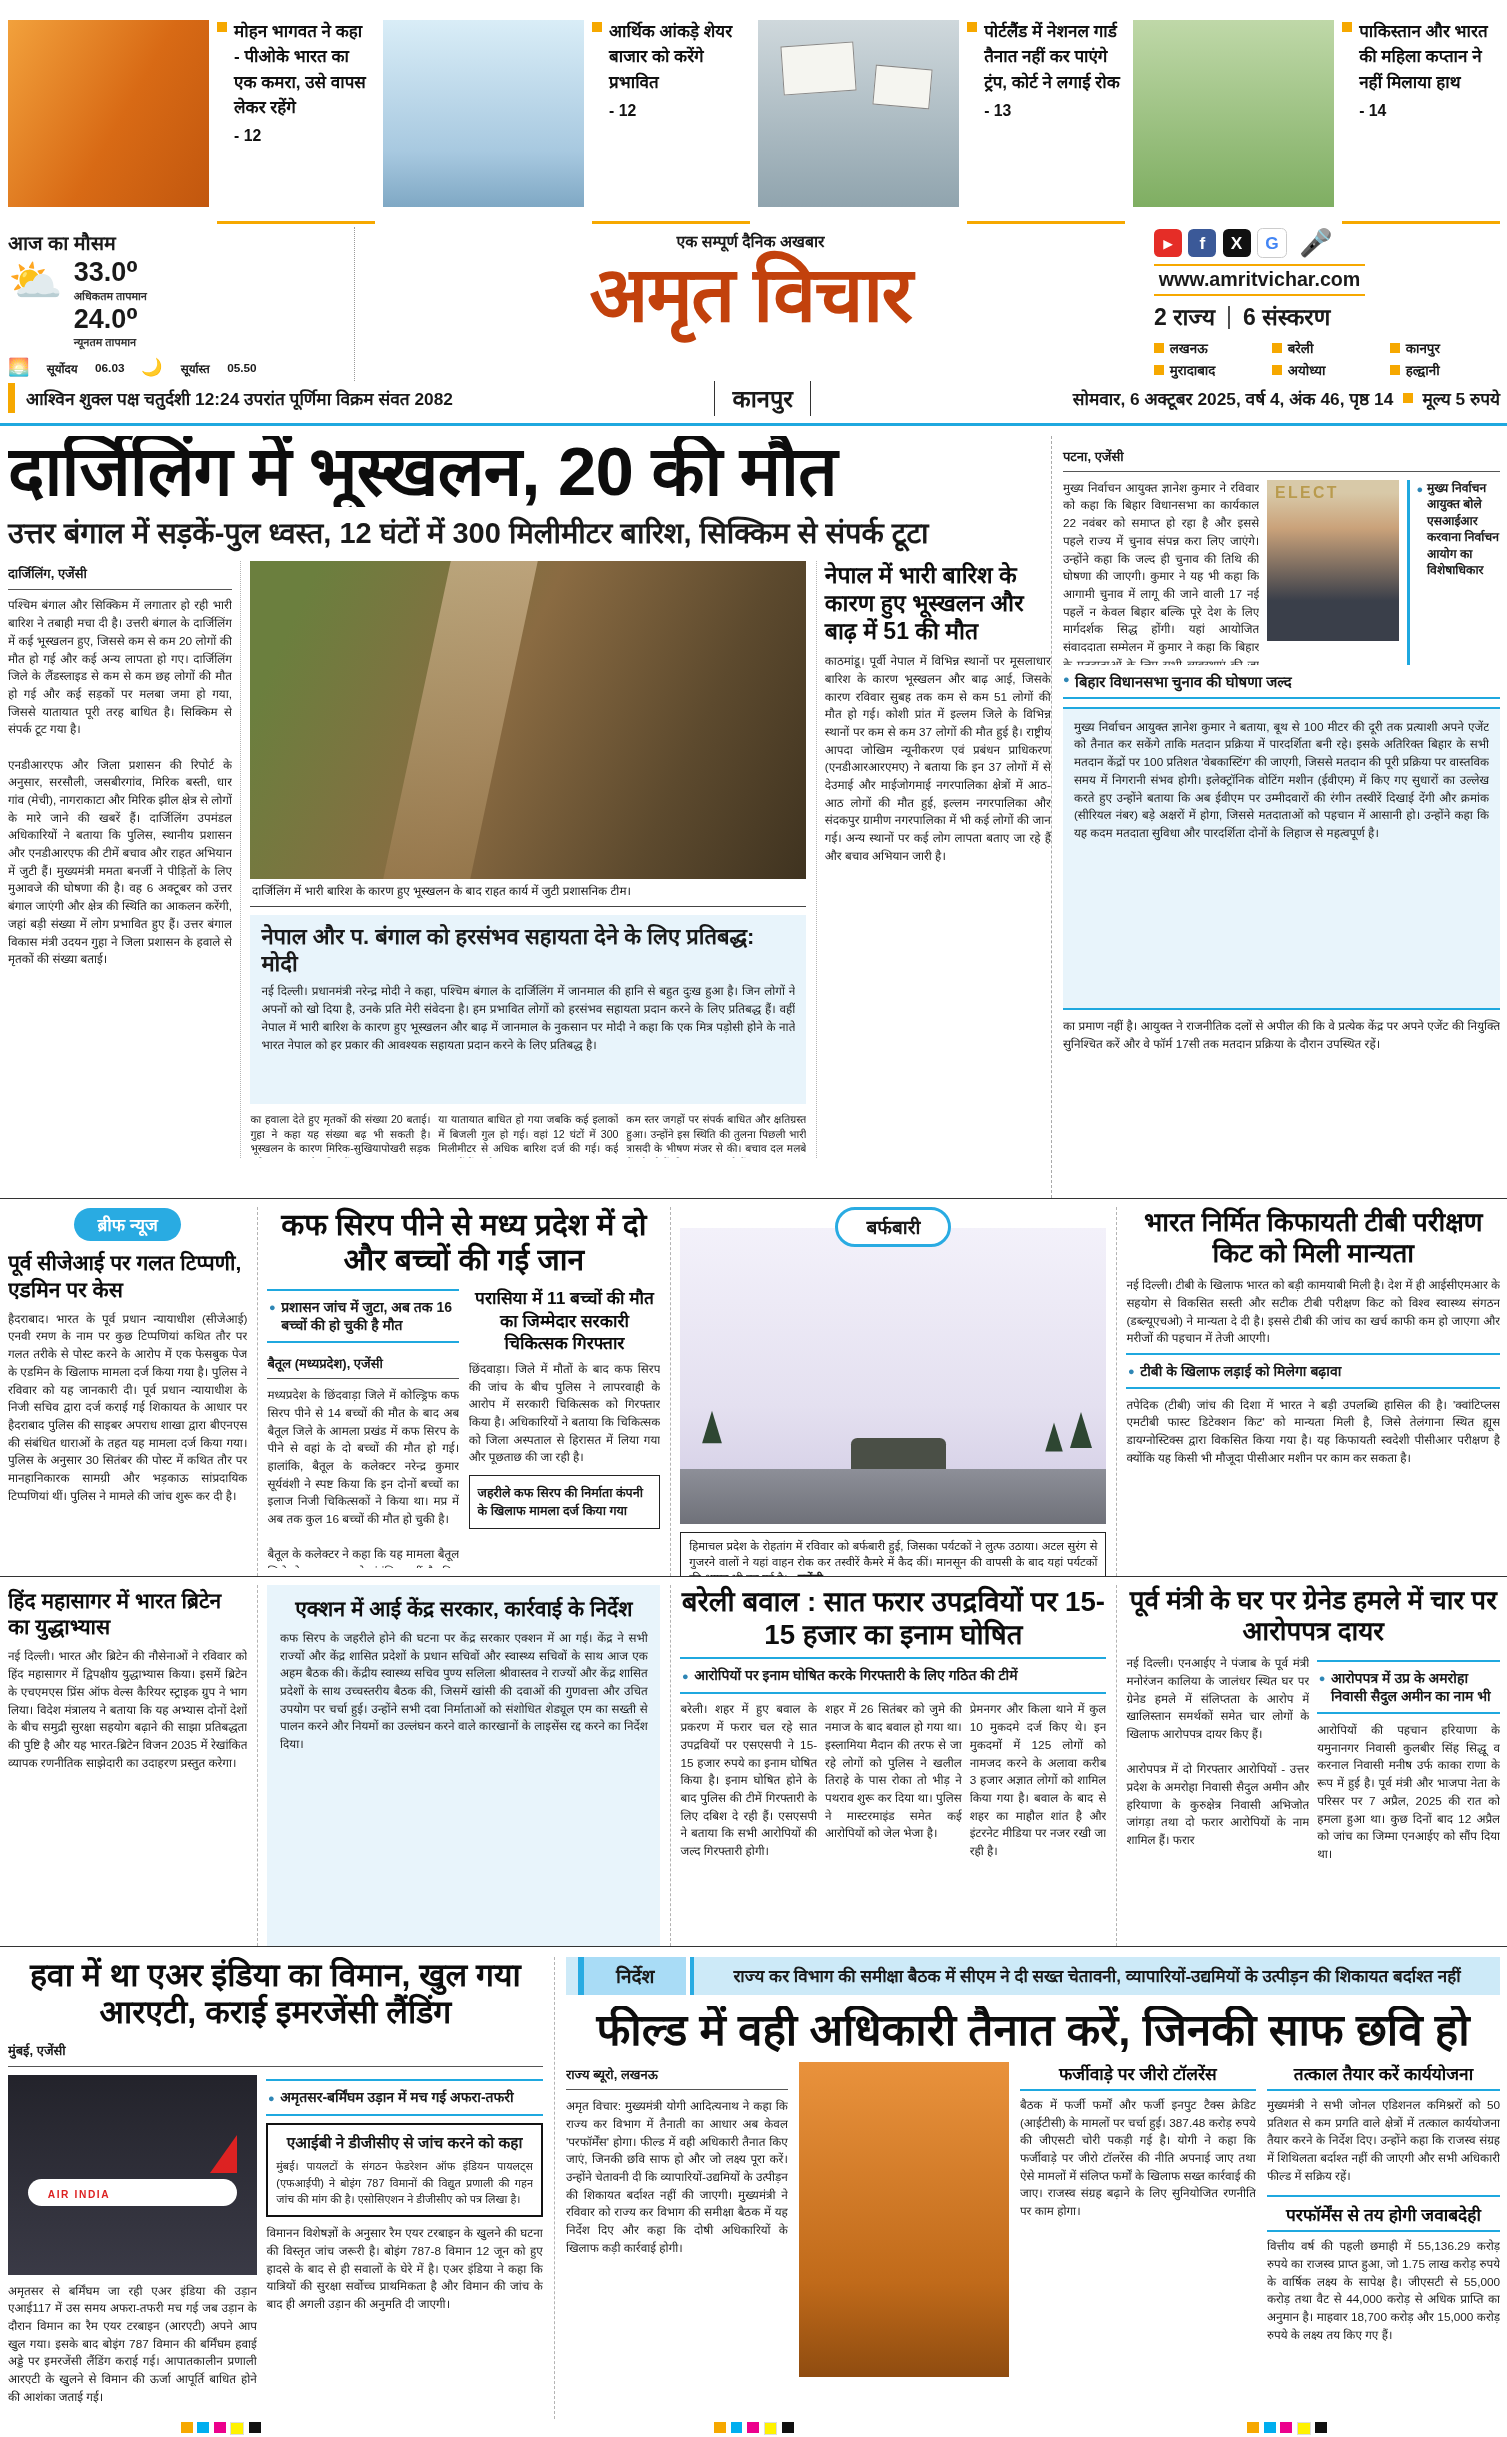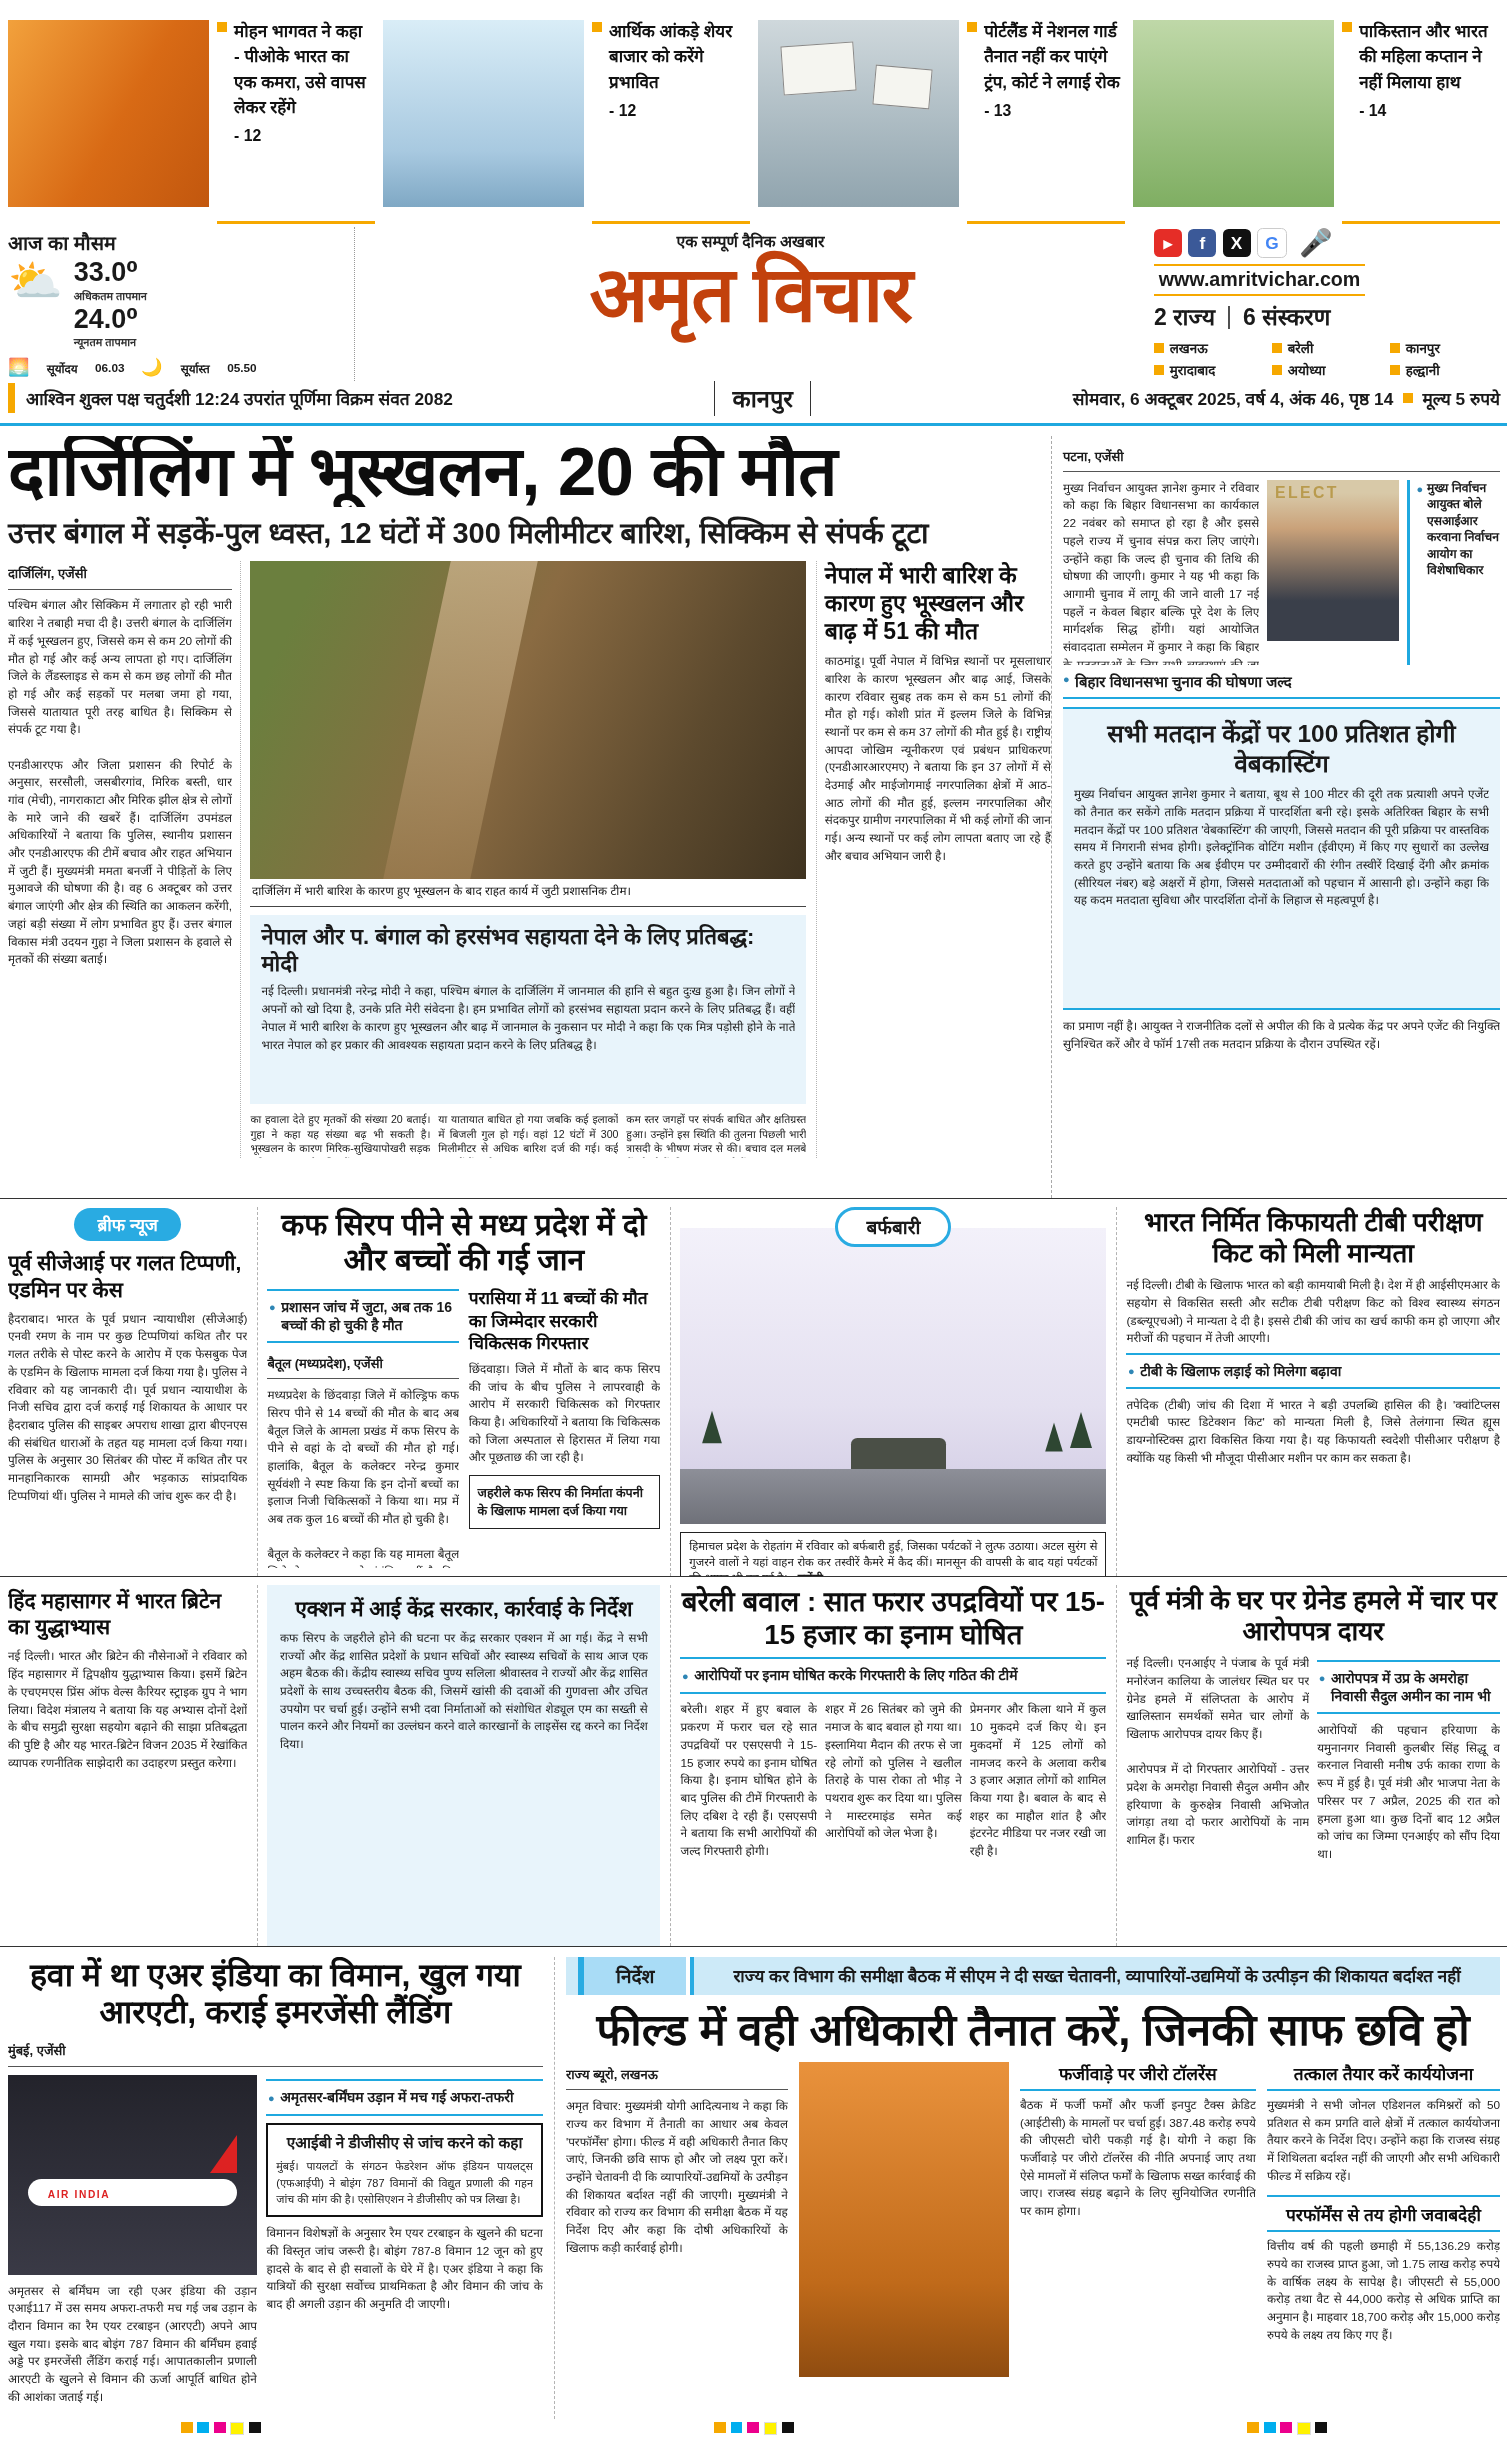--- a/index.html
+++ b/index.html
@@ -98,21 +98,21 @@
   .bandM,.bandN{display:grid;grid-template-columns:250px 413px 446px 1fr;gap:0;padding:7.9px 7.9px 0;border-top:1.6px solid #333;}
   .bandM{height:378px;}
   .bandN{height:370px;}
   .col{padding:0 9.5px;border-right:1.6px dashed #b3b3b3;overflow:hidden;}
   .col:first-child{padding-left:0;}
   .col:last-child{border-right:none;padding-right:0;}
   .pill{display:block;width:fit-content;margin:1.6px auto 9.5px;background:#29ABE2;color:#fff;font-weight:800;font-size:17.3px;padding:4.7px 23.6px;border-radius:20.5px;}
   .brief-hl{font-size:21px;font-weight:800;line-height:1.25;margin:3.2px 0 7.9px;}
   .syrup-hl{font-size:30px;font-weight:800;line-height:1.18;margin:0 0 6.3px;text-align:center;}
   .two{display:grid;grid-template-columns:1fr 1fr;gap:9.5px;height:284px;overflow:hidden;}
-  .sub-hl{font-size:17.3px;font-weight:800;line-height:1.3;margin:3.2px 0 6.3px;}
+  .sub-hl{font-size:17.3px;font-weight:800;line-height:1.3;text-align:center;margin:3.2px 0 6.3px;}
   .snowcol{position:relative;}
   .snow-pill{position:relative;z-index:2;display:block;width:fit-content;margin:0 auto -19px;background:#fff;border:3.2px solid #29ABE2;border-radius:23.6px;font-size:19px;font-weight:800;padding:3.9px 28px;}
   .p-snow{height:296px;background:linear-gradient(#f3f1fa,#e4e0f0 60%,#cfc9e2);}
   .tree{position:absolute;width:0;height:0;border-left:11px solid transparent;border-right:11px solid transparent;border-bottom:36px solid #2e4632;}
   .tr1{right:14px;bottom:76px;}
   .tr2{right:41px;bottom:69px;transform:scale(.8);}
   .tr3{left:20.5px;bottom:79px;transform:scale(.9);}
   .road{position:absolute;left:0;bottom:0;width:100%;height:55px;background:linear-gradient(#8d8f98,#6f7179);}
   .gate{position:absolute;left:40%;bottom:50px;width:95px;height:36px;background:#4a4f46;border-radius:6.3px 6.3px 0 0;}
   .cap-box{border:1.6px solid #222;padding:6.3px 7.9px;font-size:11.4px;line-height:1.4;margin-top:7.9px;text-align:justify;}
@@ -307,21 +307,20 @@
       <div class="bihar-b1">
         <span class="dot">●</span>
         <span>मुख्य निर्वाचन आयुक्त बोले एसआईआर करवाना निर्वाचन आयोग का विशेषाधिकार</span>
       </div>
     </div>
     <div class="bihar-b2">
       <span class="dot">●</span>
       <span>बिहार विधानसभा चुनाव की घोषणा जल्द</span>
     </div>
     <div class="webcast">
-      <div class="web-hl">सभी मतदान केंद्रों पर 100 प्रतिशत होगी वेबकास्टिंग</div>
       <div class="body-txt">मुख्य निर्वाचन आयुक्त ज्ञानेश कुमार ने बताया, बूथ से 100 मीटर की दूरी तक प्रत्याशी अपने एजेंट को तैनात कर सकेंगे ताकि मतदान प्रक्रिया में पारदर्शिता बनी रहे। इसके अतिरिक्त बिहार के सभी मतदान केंद्रों पर 100 प्रतिशत 'वेबकास्टिंग' की जाएगी, जिससे मतदान की पूरी प्रक्रिया पर वास्तविक समय में निगरानी संभव होगी। इलेक्ट्रॉनिक वोटिंग मशीन (ईवीएम) में किए गए सुधारों का उल्लेख करते हुए उन्होंने बताया कि अब ईवीएम पर उम्मीदवारों की रंगीन तस्वीरें दिखाई देंगी और क्रमांक (सीरियल नंबर) बड़े अक्षरों में होगा, जिससे मतदाताओं को पहचान में आसानी हो। उन्होंने कहा कि यह कदम मतदाता सुविधा और पारदर्शिता दोनों के लिहाज से महत्वपूर्ण है।</div>
     </div>
     <div class="body-txt bihar-tail">का प्रमाण नहीं है। आयुक्त ने राजनीतिक दलों से अपील की कि वे प्रत्येक केंद्र पर अपने एजेंट की नियुक्ति सुनिश्चित करें और वे फॉर्म 17सी तक मतदान प्रक्रिया के दौरान उपस्थित रहें।</div>
   </div>
 </section>
 
 <section class="bandM">
   <div class="col">
     <span class="pill">ब्रीफ न्यूज</span>
     <h3 class="brief-hl hlfont">पूर्व सीजेआई पर गलत टिप्पणी, एडमिन पर केस</h3>

